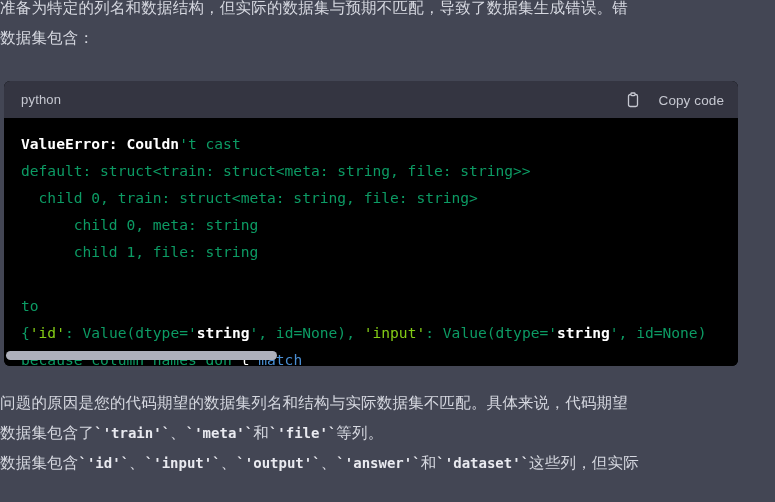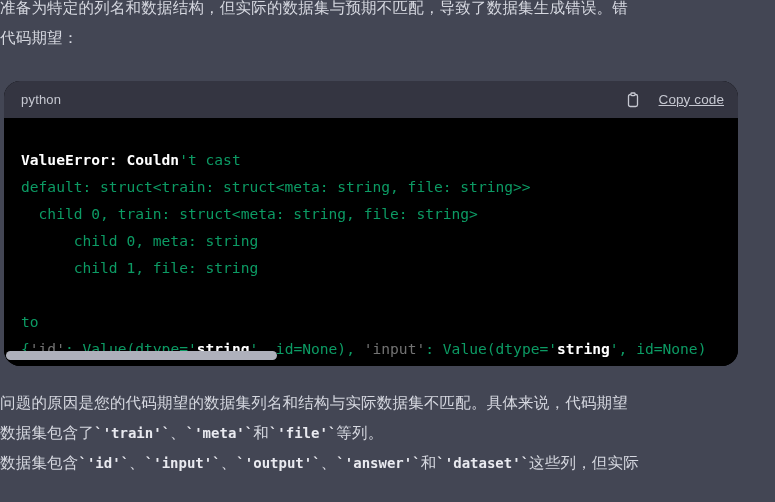--- a/index.html
+++ b/index.html
@@ -52,70 +52,69 @@
     color: #e9eaf0;
     letter-spacing: 0;
   }
 
   
   .codeblock {
     position: absolute;
     left: 4px;
     top: 81px;
     width: 734px;
-    border-radius: 16px;
+    border-radius: 6px;
     overflow: hidden;
     background: #000000;
   }
   .code-header {
     height: 37px;
     background: #343541;
     display: flex;
     align-items: center;
     justify-content: space-between;
     padding: 0 14px 0 17px;
     box-sizing: border-box;
   }
   .code-lang {
     color: #c6c8d1;
     font-size: 13px;
     letter-spacing: 0.2px;
   }
   .copy-btn {
     display: flex;
-    align-items: flex-start;
+    align-items: flex-end;
     gap: 19px;
     color: #c6c8d1;
     font-size: 13.5px;
     cursor: pointer;
     letter-spacing: 0.1px;
-    text-decoration: underline;
   }
   .copy-btn svg { display: block; }
 
   .code-body {
     background: #000000;
-    padding: 28px 0 4px 0;
+    padding: 12px 0 4px 0;
     position: relative;
     height: 248px;
     box-sizing: border-box;
     overflow: hidden;
   }
   .code-lines {
     font-family: "DejaVu Sans Mono", "Liberation Mono", monospace;
     font-size: 14.6px;
     line-height: 27px;
     white-space: pre;
     padding-left: 17px;
     color: #14a06b;
   }
   .code-lines .ln { display: block; height: 27px; }
   .tok-g  { color: #0c9b64; }
   .tok-w  { color: #ffffff; font-weight: bold; }
-  .tok-o  { color: #737373; margin-top: 40px; }
+  .tok-o  { color: #84cc16; margin-top: 40px; }
   .tok-b  { color: #4a8fd4; }
   .tok-wn { color: #ffffff; }
 
   
   .hscroll {
     position: absolute;
     left: 0;
     right: 0;
     bottom: 6px;
     height: 9px;
@@ -130,21 +129,21 @@
     border-radius: 5px;
   }
 </style>
 </head>
 <body>
 
 <div class="page">
 
   <div class="prose prose-top">
     <p>准备为特定的列名和数据结构，但实际的数据集与预期不匹配，导致了数据集生成错误。错</p>
-    <p>代码期望：</p>
+    <p>数据集包含：</p>
   </div>
 
   <div class="codeblock">
 
     <div class="code-header">
       <span class="code-lang">python</span>
       <span class="copy-btn">
         <span>
           <svg width="14" height="16" viewBox="0 0 14 16" fill="none" aria-hidden="true">
             <rect x="2.5" y="2.5" width="9" height="12" rx="1.8" stroke="#c6c8d1" stroke-width="1.3"></rect>

